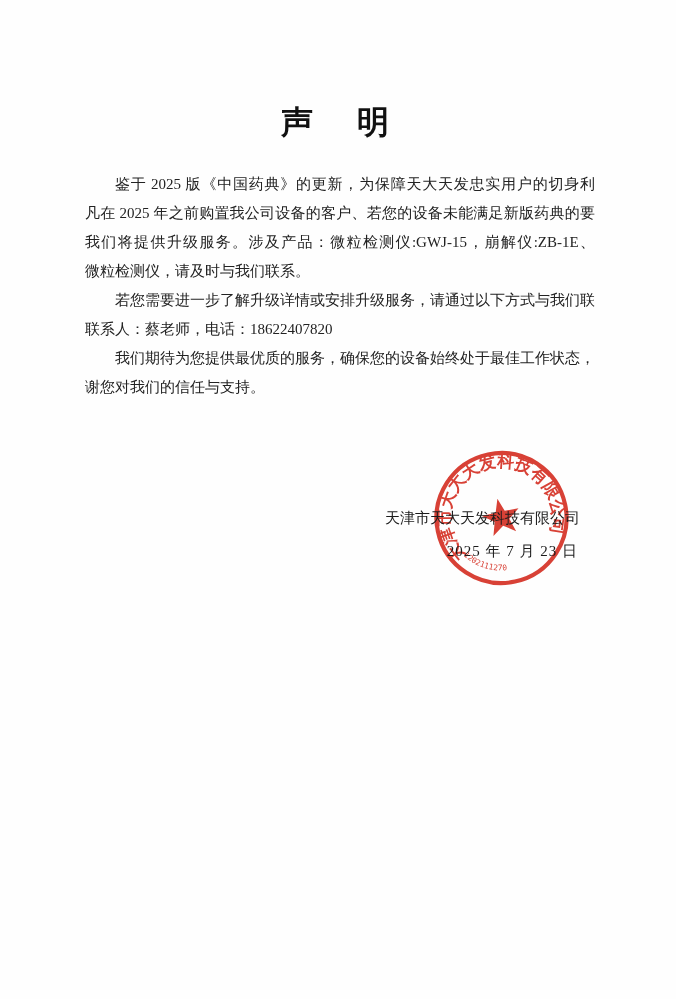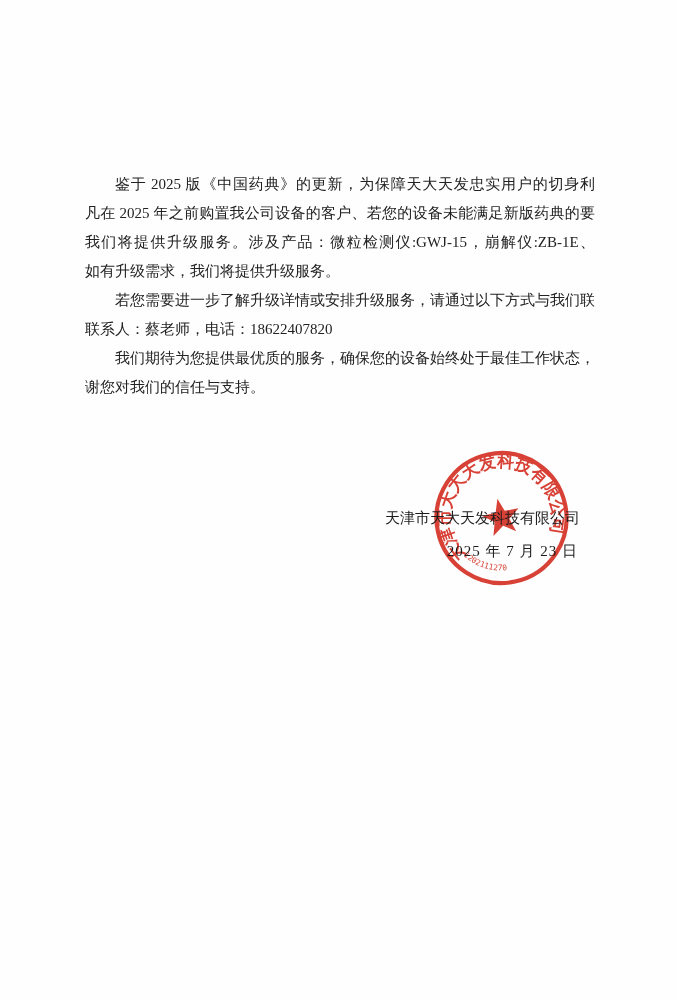--- a/index.html
+++ b/index.html
@@ -61,26 +61,27 @@
     opacity: 0.93;
     transform: rotate(-12deg);
   }
   .seal svg { width: 100%; height: 100%; }
 </style>
 </head>
 <body>
 
 <div class="page">
 
+  <div class="doc-title">声　明</div>
 
   <div class="body-text">
     <div class="line indent full">鉴于 2025 版《中国药典》的更新，为保障天大天发忠实用户的切身利益，</div>
     <div class="line full">凡在 2025 年之前购置我公司设备的客户、若您的设备未能满足新版药典的要求，</div>
     <div class="line full">我们将提供升级服务。涉及产品：微粒检测仪:GWJ-15，崩解仪:ZB-1E、 ZBS-6E，</div>
-    <div class="line">如有升级需求，我们将提供升级服务。</div>
+    <div class="line">微粒检测仪，请及时与我们联系。</div>
     <div class="line indent full">若您需要进一步了解升级详情或安排升级服务，请通过以下方式与我们联系：</div>
     <div class="line">联系人：蔡老师，电话：18622407820</div>
     <div class="line indent full">我们期待为您提供最优质的服务，确保您的设备始终处于最佳工作状态，感</div>
     <div class="line">谢您对我们的信任与支持。</div>
   </div>
 
   <div class="signature">
     <div class="company">天津市天大天发科技有限公司</div>
     <div class="date">2025 年 7 月 23 日</div>
   </div>

